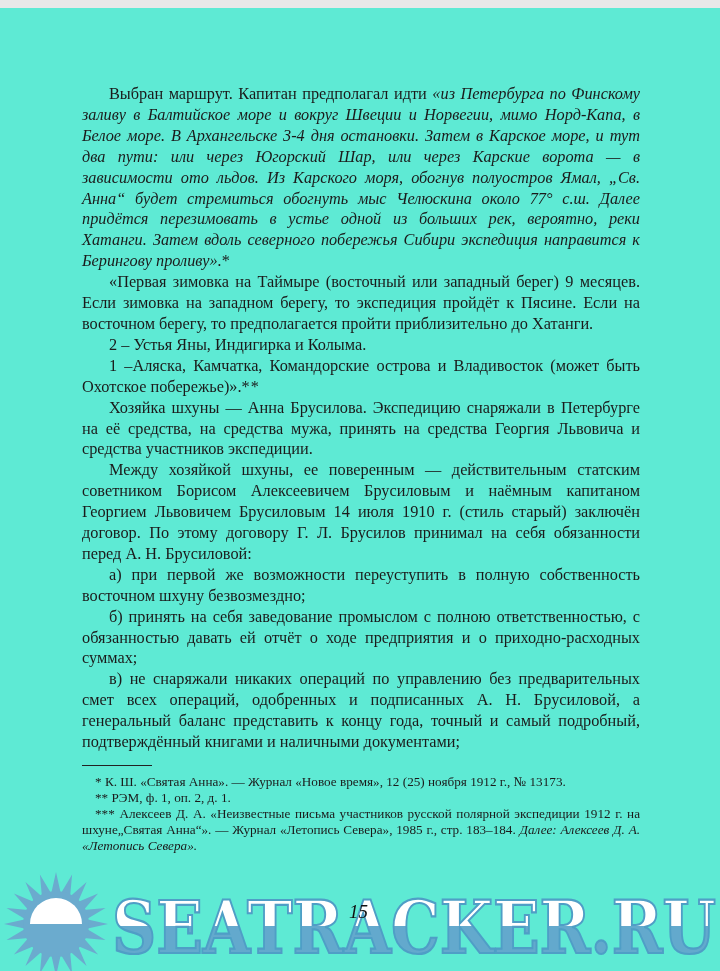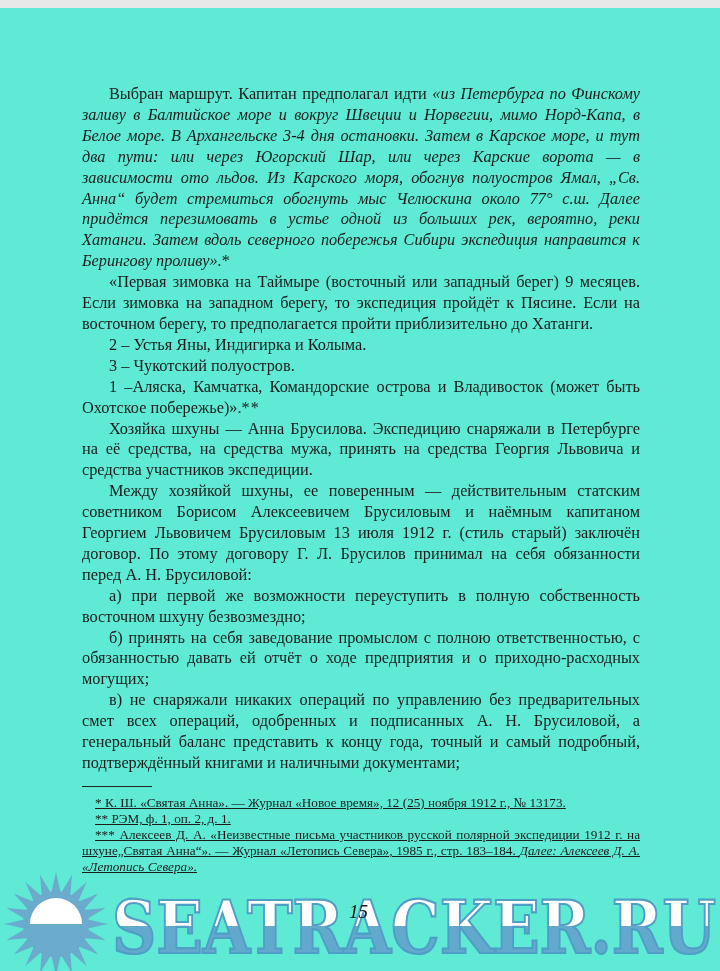--- a/index.html
+++ b/index.html
@@ -21,21 +21,21 @@
   .text-block p{margin:0;text-indent:27px;}
   .it{font-style:italic;}
   p.italic{}
   .marker{letter-spacing:1px;}
   .footnote-rule{
     width:70px;height:0;
     border-top:1.6px solid #222222;
     margin:12px 0 8px 0;
   }
   .footnotes{font-size:13.2px;line-height:15.9px;}
-  .footnotes p{margin:0;text-indent:13px;text-decoration:underline;}
+  .footnotes p{margin:0;text-indent:13px;}
   .page-number{
     position:absolute;left:349px;top:893px;
     font-style:italic;font-size:19px;color:#111;
     z-index:3;
   }
   .watermark{
     position:absolute;left:0;top:853px;width:720px;height:118px;
     z-index:2;pointer-events:none;
   }
 </style>
@@ -45,31 +45,30 @@
 <div class="page">
 
   <div class="text-block">
 
     <p><span>Выбран маршрут. Капитан предполагал идти </span><span class="it">«из Петербурга по Финскому заливу в Балтийское море и вокруг Швеции и Норвегии, мимо Норд-Капа, в Белое море. В Архангельске 3-4 дня остановки. Затем в Карское море, и тут два пути: или через Югорский Шар, или через Карские ворота — в зависимости ото льдов. Из Карского моря, обогнув полуостров Ямал, „Св. Анна“ будет стремиться обогнуть мыс Челюскина около 77° с.ш. Далее придётся перезимовать в устье одной из больших рек, вероятно, реки Хатанги. Затем вдоль северного побережья Сибири экспедиция направится к Берингову проливу».</span><span class="marker">*</span></p>
 
     <p class="italic"><span>«Первая зимовка на Таймыре (восточный или западный берег) 9 месяцев. Если зимовка на западном берегу, то экспедиция пройдёт к Пясине. Если на восточном берегу, то предполагается пройти приблизительно до Хатанги.</span></p>
 
     <p class="italic"><span>2 – Устья Яны, Индигирка и Колыма.</span></p>
 
-    <p class="italic"><span>3 – Чукотский полуостров.</span></p>
 
     <p class="italic"><span>1 –Аляска, Камчатка, Командорские острова и Владивосток (может быть Охотское побережье)».</span><span class="marker">**</span></p>
 
     <p><span>Хозяйка шхуны — Анна Брусилова. Экспедицию снаряжали в Петербурге на её средства, на средства мужа, принять на средства Георгия Львовича и средства участников экспедиции.</span></p>
 
-    <p><span>Между хозяйкой шхуны, ее поверенным — действительным статским советником Борисом Алексеевичем Брусиловым и наёмным капитаном Георгием Львовичем Брусиловым 13 июля 1912 г. (стиль старый) заключён договор. По этому договору Г. Л. Брусилов принимал на себя обязанности перед А. Н. Брусиловой:</span></p>
+    <p><span>Между хозяйкой шхуны, ее поверенным — действительным статским советником Борисом Алексеевичем Брусиловым и наёмным капитаном Георгием Львовичем Брусиловым 14 июля 1910 г. (стиль старый) заключён договор. По этому договору Г. Л. Брусилов принимал на себя обязанности перед А. Н. Брусиловой:</span></p>
 
     <p><span>а) при первой же возможности переуступить в полную собственность восточном шхуну безвозмездно;</span></p>
 
-    <p><span>б) принять на себя заведование промыслом с полною ответственностью, с обязанностью давать ей отчёт о ходе предприятия и о приходно-расходных могущих;</span></p>
+    <p><span>б) принять на себя заведование промыслом с полною ответственностью, с обязанностью давать ей отчёт о ходе предприятия и о приходно-расходных суммах;</span></p>
 
     <p><span>в) не снаряжали никаких операций по управлению без предварительных смет всех операций, одобренных и подписанных А. Н. Брусиловой, а генеральный баланс представить к концу года, точный и самый подробный, подтверждённый книгами и наличными документами;</span></p>
 
 
     <div class="footnote-rule"></div>
 
     <div class="footnotes">
       <p><span>* К. Ш. «Святая Анна». — Журнал «Новое время», 12 (25) ноября 1912 г., № 13173.</span></p>
       <p><span>** РЭМ, ф. 1, оп. 2, д. 1.</span></p>
       <p><span>*** Алексеев Д. А. «Неизвестные письма участников русской полярной экспедиции 1912 г. на шхуне„Святая Анна“». — Журнал «Летопись Севера», 1985 г., стр. 183–184. </span><span class="it">Далее: Алексеев Д. А. «Летопись Севера».</span></p>

